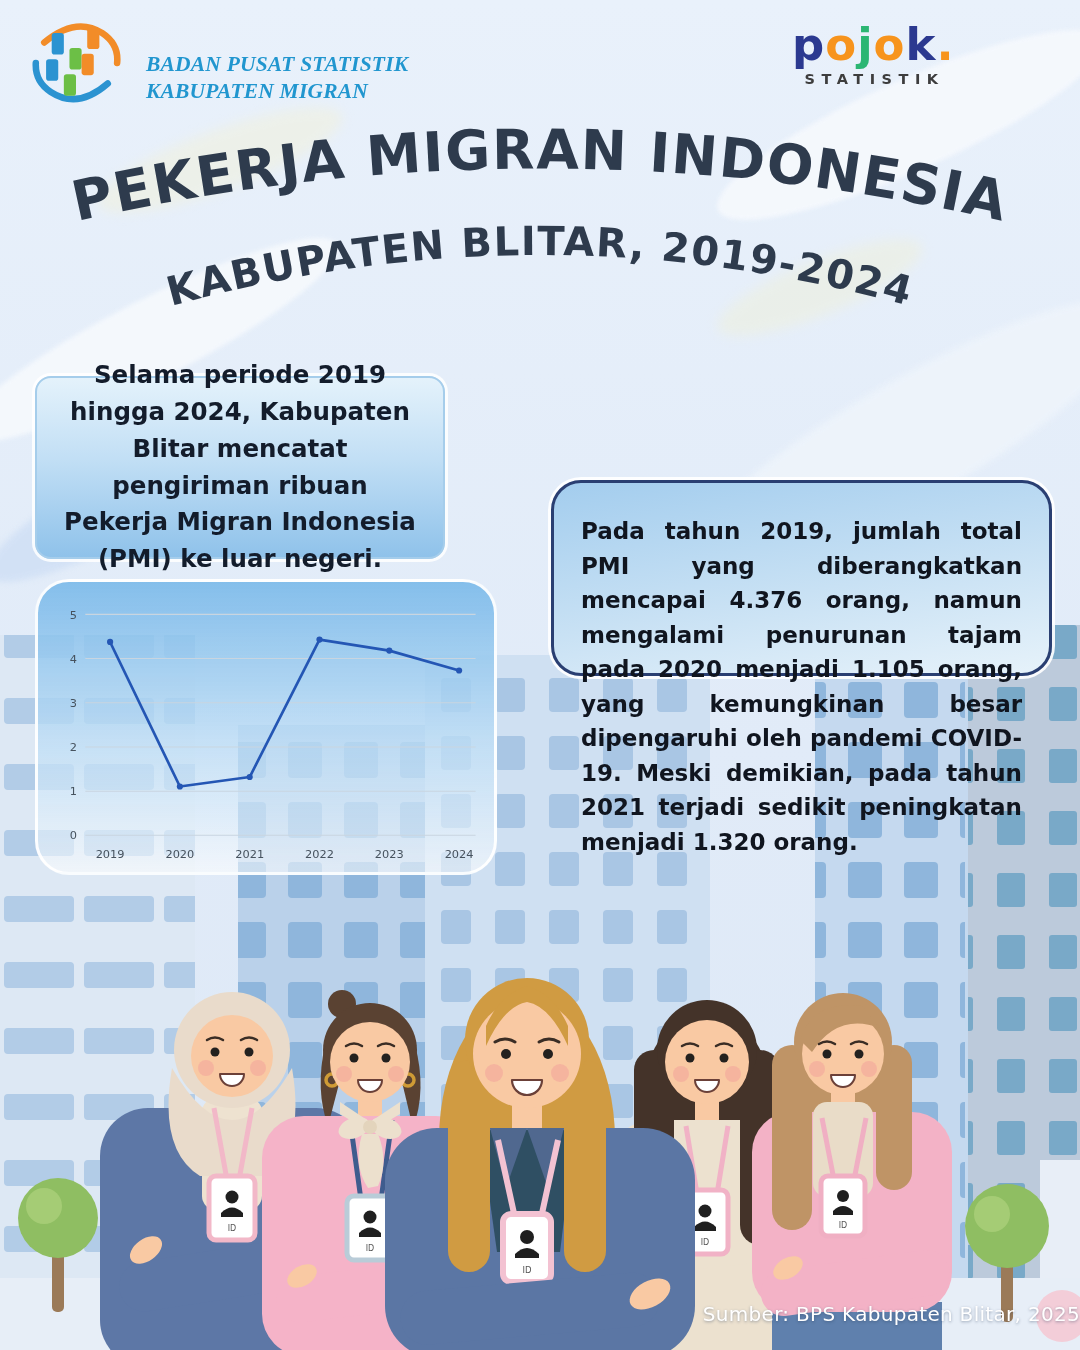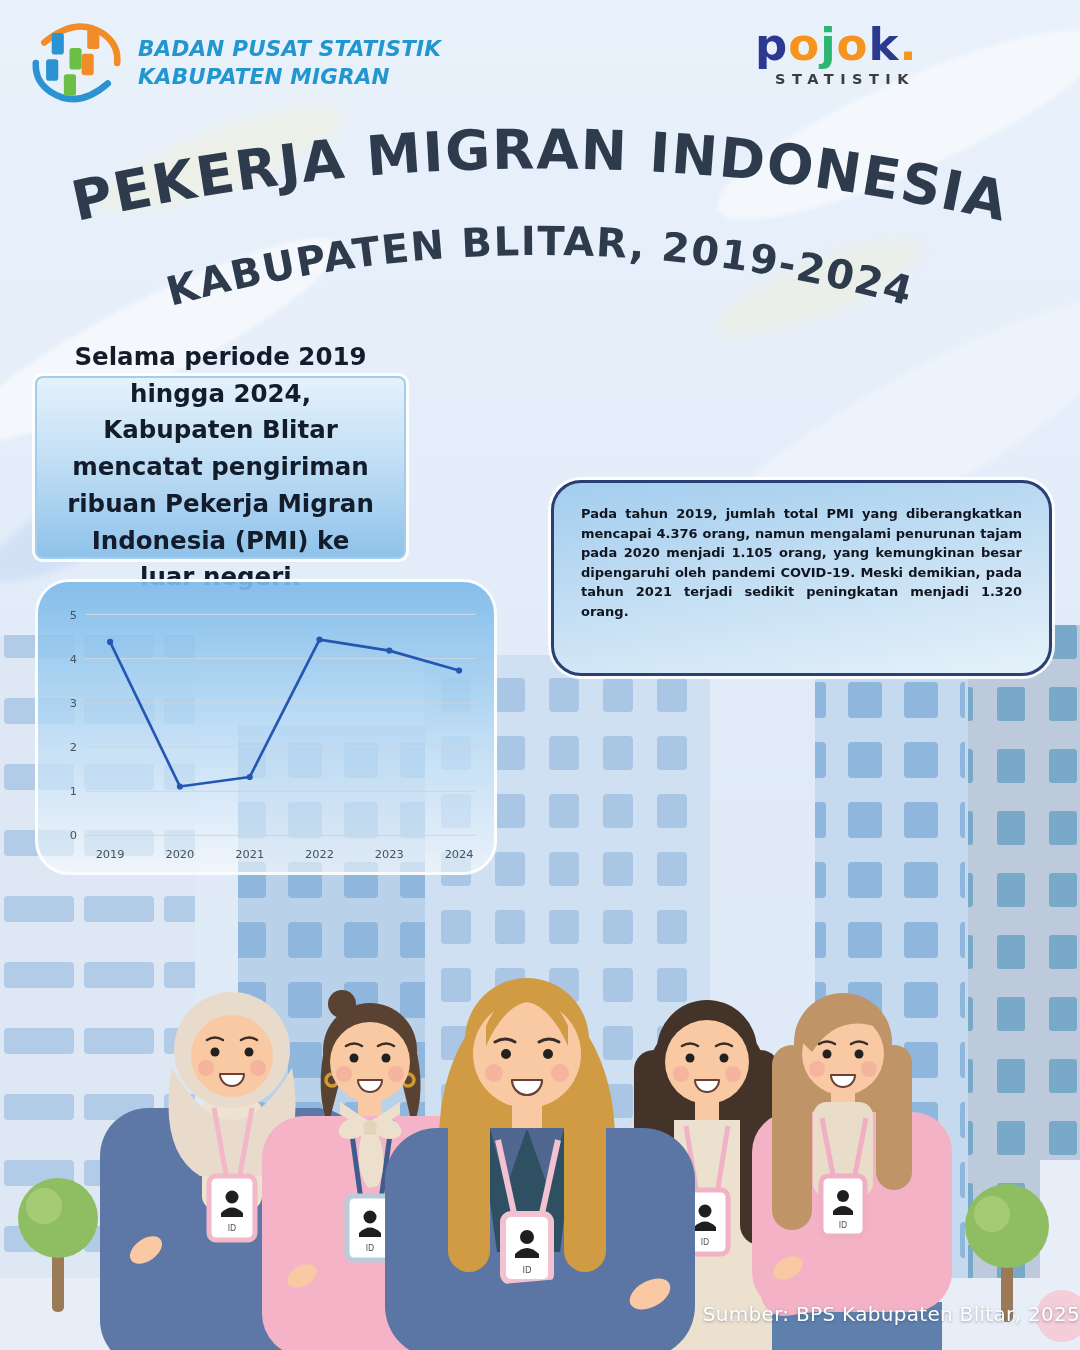--- a/index.html
+++ b/index.html
@@ -10,42 +10,42 @@
   
   .cloud{position:absolute;border-radius:50%;pointer-events:none;z-index:0;}
   .c1{left:-60px;top:300px;width:420px;height:80px;background:#f7fafd;transform:rotate(-27deg);opacity:.85;filter:blur(2px);}
   .c2{right:-40px;top:80px;width:420px;height:90px;background:#f6f9fd;transform:rotate(-24deg);opacity:.9;filter:blur(2px);}
   .c3{right:-90px;top:380px;width:520px;height:120px;background:#eef4fb;transform:rotate(-30deg);opacity:.9;filter:blur(3px);}
   .c4{left:90px;top:130px;width:260px;height:60px;background:#f2f1d9;transform:rotate(-20deg);opacity:.5;filter:blur(6px);}
   .c5{right:150px;top:260px;width:220px;height:55px;background:#f0f0d6;transform:rotate(-22deg);opacity:.45;filter:blur(6px);}
   .c6{left:-30px;top:470px;width:300px;height:70px;background:#cfdff5;transform:rotate(-28deg);opacity:.8;filter:blur(3px);}
 
   
-  .bps{position:absolute;left:28px;top:20px;display:flex;align-items:center;gap:14px;z-index:4;}
+  .bps{position:absolute;left:28px;top:20px;display:flex;align-items:flex-end;gap:22px;z-index:4;font-family:Liberation Serif, serif;}
   .bps-name{color:#2196cf;font-style:italic;font-weight:700;font-size:21.5px;line-height:1.28;letter-spacing:.2px;}
-  .pojok{position:absolute;left:755px;top:24px;width:160px;text-align:right;z-index:4;}
+  .pojok{position:absolute;left:792px;top:24px;width:160px;text-align:center;z-index:4;}
   .pojok-word{font-size:45px;font-weight:800;line-height:.95;letter-spacing:1px;}
   .pojok-sub{font-size:14.5px;font-weight:700;letter-spacing:6.5px;color:#3d3d3d;margin-top:4px;padding-left:5px;}
   .unu{position:absolute;left:968px;top:10px;width:104px;text-align:center;z-index:4;}
 
   
   .title-svg{position:absolute;left:0;top:0;z-index:3;pointer-events:none;}
   .title-text{font-weight:800;fill:#2e3b4d;letter-spacing:1.5px;}
 
   
   .info-box{position:absolute;box-sizing:border-box;z-index:3;}
-  .box-intro{left:35px;top:376px;width:371px;height:183px;border-radius:8px;
+  .box-intro{left:35px;top:376px;width:410px;height:183px;border-radius:16px;
     background:linear-gradient(180deg,#e4f2fb 0%,#c2dff5 45%,#8fc2ea 100%);
     border:2px solid #a5cdeb;box-shadow:0 0 0 3px rgba(255,255,255,.85);
     display:flex;align-items:center;justify-content:center;padding:10px 26px;
     text-align:center;font-weight:700;font-size:24.5px;line-height:1.5;color:#131c2b;}
   .box-detail{left:551px;top:480px;width:501px;height:196px;border-radius:30px;
     background:linear-gradient(170deg,#a3cdee 0%,#c8e1f4 55%,#e6f2fa 100%);
     border:3px solid #2a3f72;box-shadow:0 0 0 3px rgba(255,255,255,.9);
-    padding:21px 27px;text-align:justify;font-weight:700;font-size:13px;line-height:1.5;color:#10151f;}
+    padding:31px 27px;text-align:justify;font-weight:700;font-size:23px;line-height:1.5;color:#10151f;}
   .box-chart{left:35px;top:579px;width:462px;height:296px;border-radius:34px;
     background:linear-gradient(180deg,rgba(124,186,233,.92) 0%,rgba(189,221,245,.78) 55%,rgba(255,255,255,.55) 100%);
     border:3px solid rgba(255,255,255,.95);padding:4px 6px 0;}
   .box-chart svg{width:100%;height:100%;}
   .tick{font-size:11px;fill:#46525e;font-family:"DejaVu Sans",sans-serif;}
 
   
   .city-svg{position:absolute;left:0;top:550px;z-index:1;}
   .women-svg{position:absolute;left:0;top:950px;z-index:2;}
 

